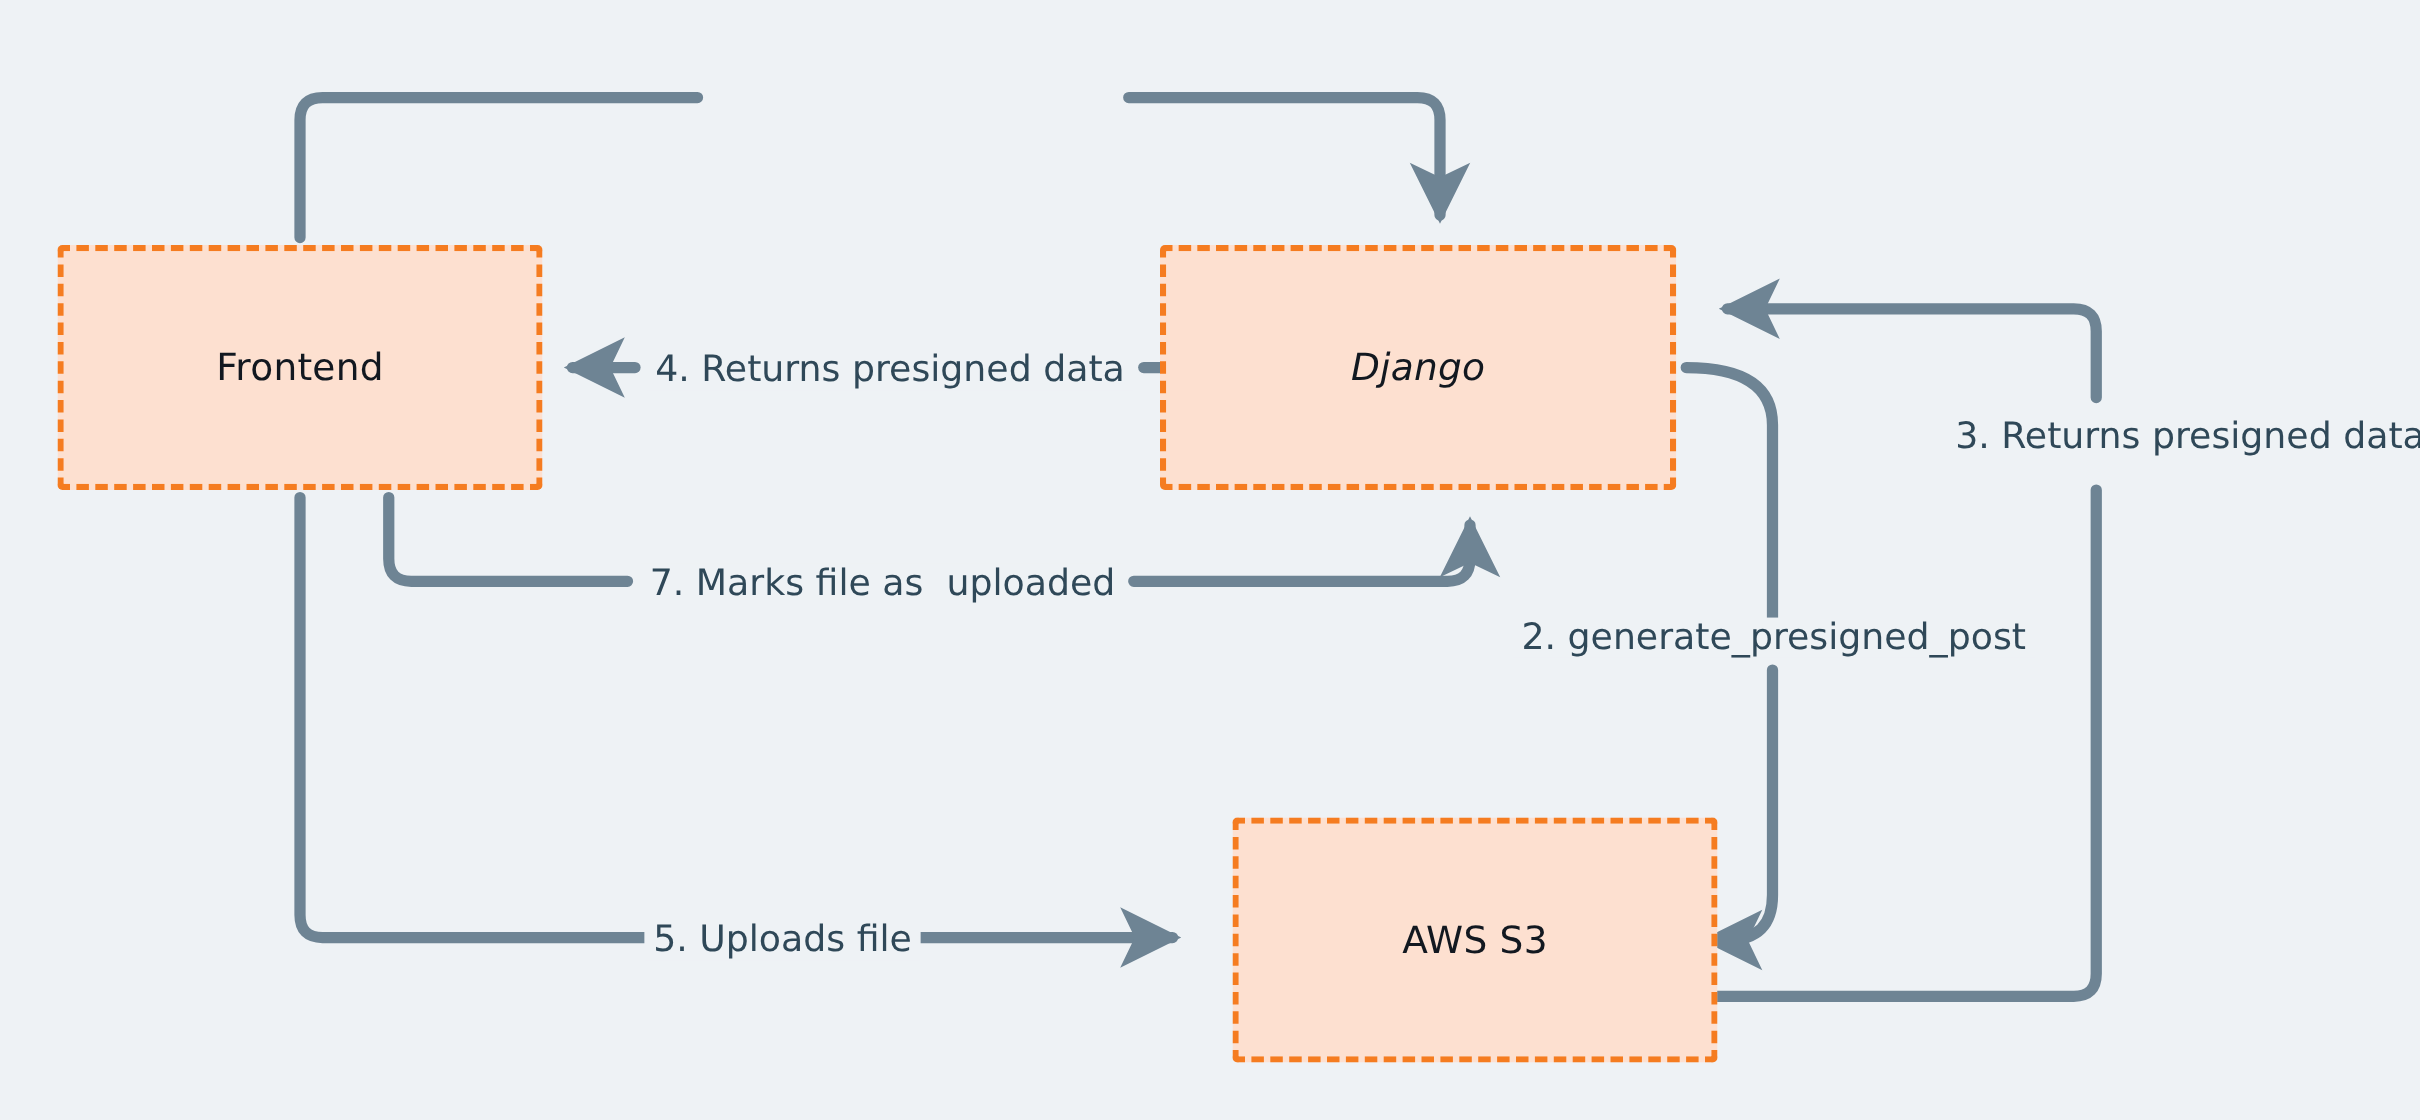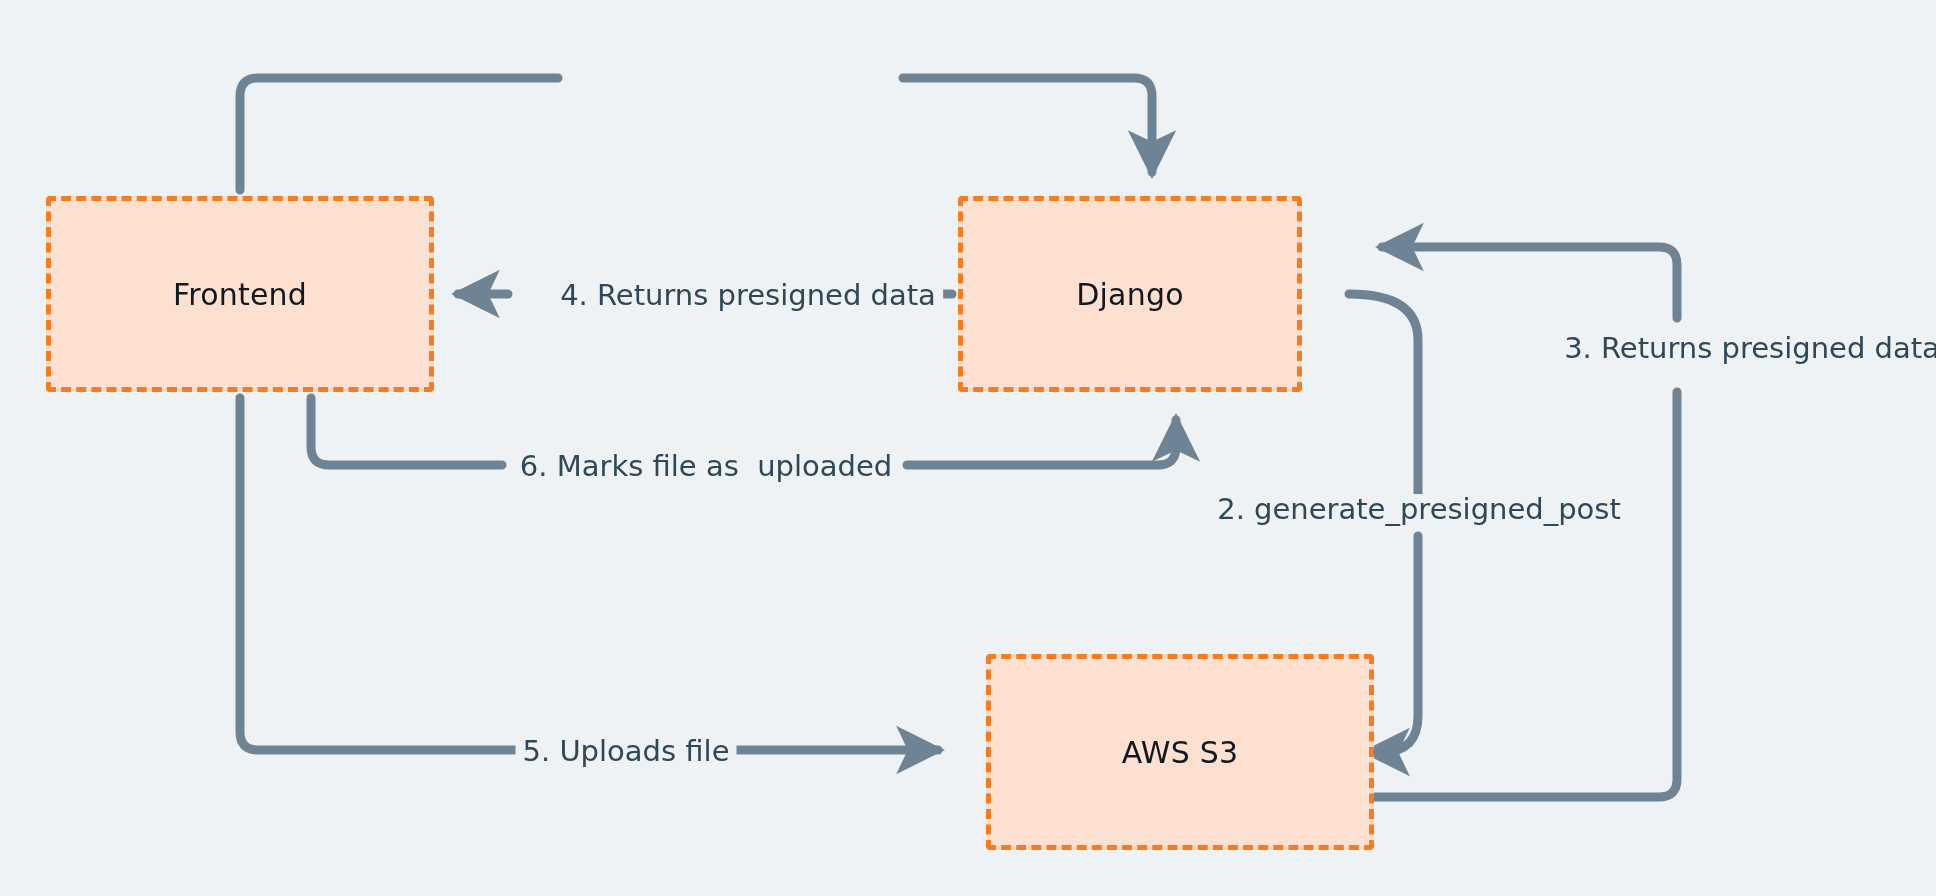--- a/index.html
+++ b/index.html
@@ -82,32 +82,32 @@
 
       <path d="M 1356 797 L 1659 797 Q 1677 797 1677 779 L 1677 392"></path>
       <path d="M 1677 318 L 1677 265 Q 1677 247 1659 247 L 1382 247" marker-end="url(#ah)"></path>
     </g>
   </svg>
 
   <div class="node" style="left:46px; top:196px; width:388px; height:196px;">
     <span class="node-label">Frontend</span>
   </div>
 
-  <div class="node" style="left:958px; top:196px; width:344px; height:196px;">
+  <div class="node" style="left:928px; top:196px; width:413px; height:196px;font-style:italic;">
     <span class="node-label">Django</span>
   </div>
 
   <div class="node" style="left:958px; top:654px; width:388px; height:196px;margin-left:28px;">
     <span class="node-label">AWS S3</span>
   </div>
 
 
-  <div class="edge-label" style="left:748px; top:296px;text-align:right;">4. Returns presigned data</div>
+  <div class="edge-label" style="left:712px; top:296px;text-align:right;">4. Returns presigned data</div>
 
-  <div class="edge-label" style="left:706px; top:467px;">6. Marks file as  uploaded</div>
+  <div class="edge-label" style="left:706px; top:467px;">7. Marks file as  uploaded</div>
 
   <div class="edge-label" style="left:626px; top:752px;text-align:right;">5. Uploads file</div>
 
   <div class="edge-label" style="left:1419px; top:510px;">2. generate_presigned_post</div>
 
   <div class="edge-label" style="left:1752px; top:349px;">3. Returns presigned data</div>
 
 </div>
 
 </body></html>

